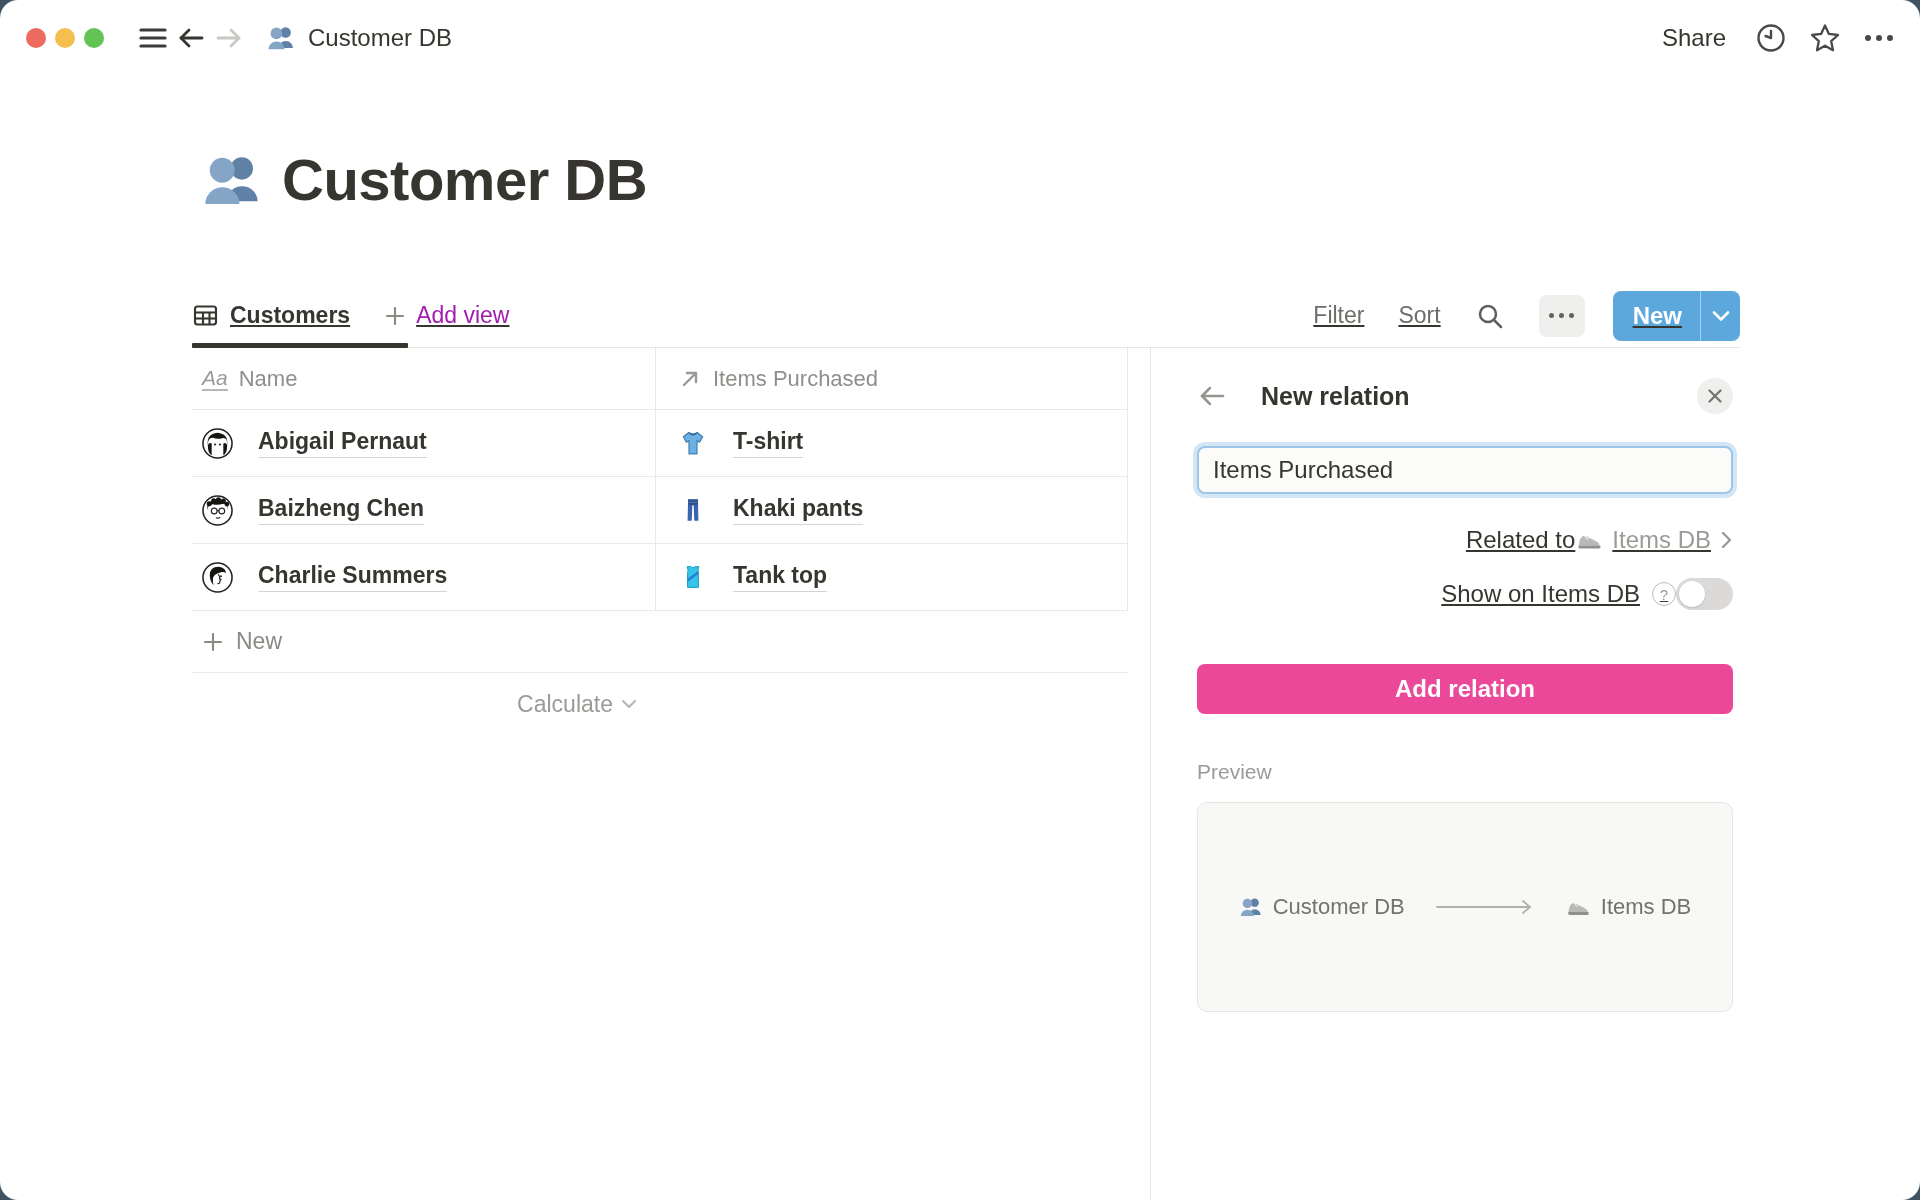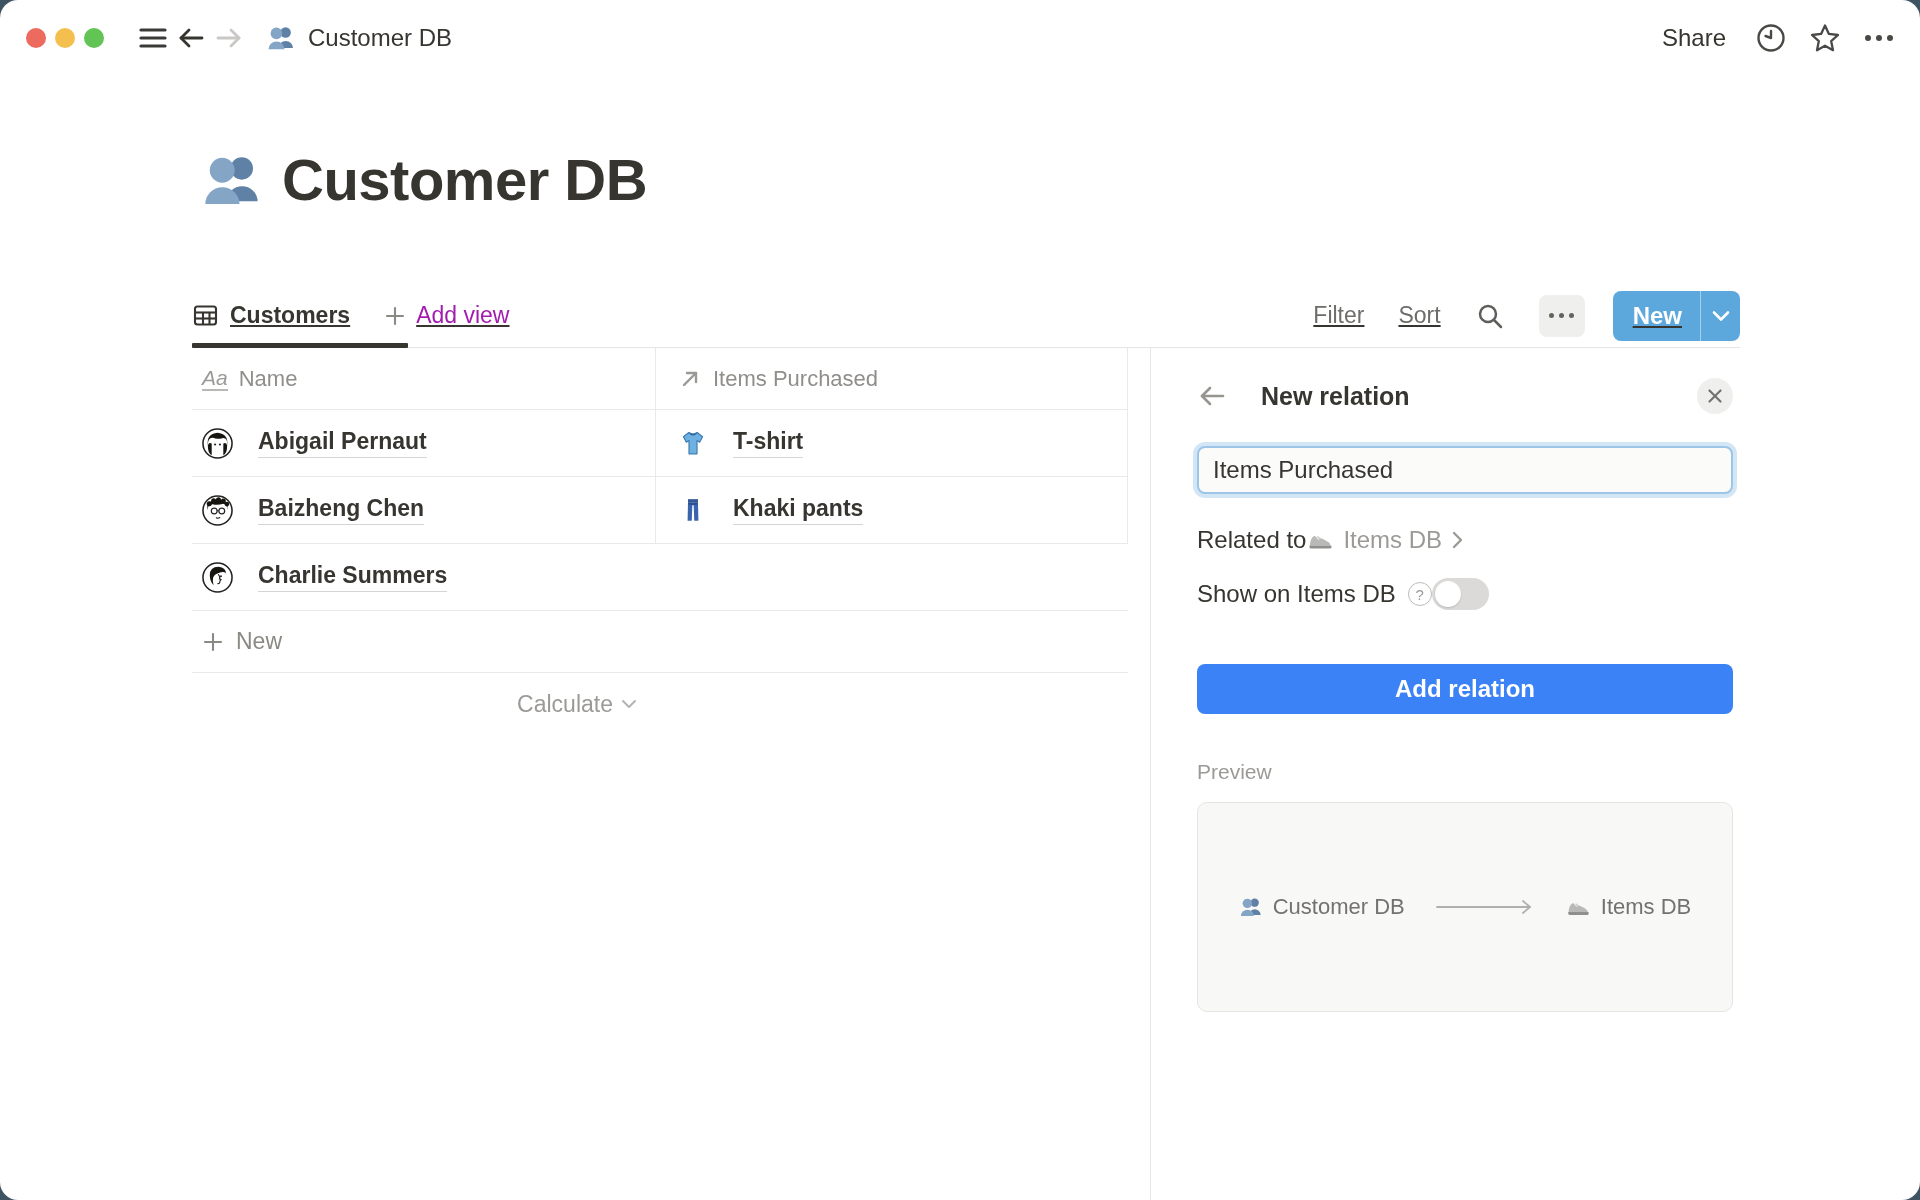--- a/index.html
+++ b/index.html
@@ -52,27 +52,27 @@
   
   .panel-divider { position:absolute; left:1150px; top:348px; bottom:0; width:1px; background:#e7e6e3; }
   .panel { position:absolute; left:1151px; top:348px; bottom:0; width:586px; padding:30px 0 0 46px; }
   .panel-inner { width:536px; }
   .panel-head { display:flex; align-items:center; }
   .panel-title { font-size:25px; font-weight:700; color:#37352f; margin-left:34px; }
   .close-btn { margin-left:auto; width:36px; height:36px; border-radius:50%; background:#efefed; display:flex; align-items:center; justify-content:center; }
   .name-input { margin-top:32px; width:536px; height:48px; border-radius:8px; background:#fbfbfa;
     border:2px solid #9cc5e7; box-shadow:0 0 0 4px rgba(140,188,229,0.38);
     font-size:24px; color:#37352f; padding:0 14px; font-family:"Liberation Sans", sans-serif; outline:none; }
-  .prop-row { margin-top:26px; display:flex; align-items:center; justify-content:flex-start; height:40px; }
+  .prop-row { margin-top:26px; display:flex; align-items:center; justify-content:flex-end; height:40px;text-decoration:underline; }
   .prop-label { font-size:24px; color:#37352f; display:flex; align-items:center; gap:12px; }
   .prop-value { display:flex; align-items:center; gap:9px; font-size:24px; color:#9b9a97; }
   .help-circle { width:24px; height:24px; border-radius:50%; border:1.5px solid #bcbbb8; color:#9b9a97; font-size:15px; display:flex; align-items:center; justify-content:center; }
   .toggle { width:57px; height:32px; border-radius:16px; background:#dbdad8; position:relative; }
   .toggle .knob { position:absolute; left:3px; top:3px; width:26px; height:26px; border-radius:50%; background:#ffffff; box-shadow:0 1px 2px rgba(0,0,0,0.15); }
-  .add-relation { margin-top:50px; width:536px; height:50px; border-radius:8px; background:#3b82f6; color:#fff;
+  .add-relation { margin-top:50px; width:536px; height:50px; border-radius:8px; background:#ec4899; color:#fff;
     font-size:24px; font-weight:600; display:flex; align-items:center; justify-content:center; }
   .preview-label { margin-top:46px; font-size:21px; color:#9b9a97; }
   .preview-card { margin-top:18px; width:536px; height:210px; border-radius:10px; background:#f8f8f7; border:1px solid #e6e5e2;
     display:flex; align-items:center; justify-content:center; gap:10px; }
   .preview-card .db-name { font-size:22px; color:#73726e; }
   .pv-arrow { margin:0 20px; }
   .icon { flex:none; display:inline-flex; }
 </style>
 </head>
 <body>
@@ -320,20 +320,29 @@
         <span class="icon">
           <svg width="31" height="31" viewBox="0 0 32 32">
               <circle cx="16" cy="16" r="15" fill="#ffffff" stroke="#222" stroke-width="1.6"></circle>
               <path d="M8 14 Q8 5 17 5 Q25 5.5 25 13 Q25 9.5 19.5 10.5 Q13 12 11.5 16 Q10.5 20 12 24 Q8.5 21 8 14 Z" fill="#17150f"></path>
               <path d="M17 13 Q19 15 18.2 17.5 L19.6 18.2 Q18.6 19 18.4 20.3 Q18.6 22.4 16.4 22.3" fill="none" stroke="#222" stroke-width="1.2" stroke-linecap="round"></path>
               <circle cx="19.6" cy="14.6" r="1" fill="#222"></circle>
             </svg>
         </span>
         <span class="link-text">Charlie Summers</span>
       </div>
+      <div class="cell cell2">
+        <span class="icon">
+          <svg width="30" height="30" viewBox="0 0 36 36">
+              <path d="M11 5.5 Q13 10 11.5 13.5 L11.5 30.5 L24.5 30.5 L24.5 13.5 Q23 10 25 5.5 L20.8 5.5 Q18 8.6 15.2 5.5 Z" fill="#35c3ea" stroke="#1d9fc6" stroke-width="1.2" stroke-linejoin="round"></path>
+              <path d="M11.5 20 L24.5 10.5 L24.5 14.5 L11.5 24 Z" fill="#2b7fd0"></path>
+            </svg>
+        </span>
+        <span class="link-text">Tank top</span>
+      </div>
     </div>
 
     <div class="new-row">
       <span class="icon">
         <svg width="22" height="22" viewBox="0 0 22 22">
             <g stroke="#8a8984" stroke-width="2.1" stroke-linecap="round">
               <line x1="11" y1="3" x2="11" y2="19"></line>
               <line x1="3" y1="11" x2="19" y2="11"></line>
             </g>
           </svg>

